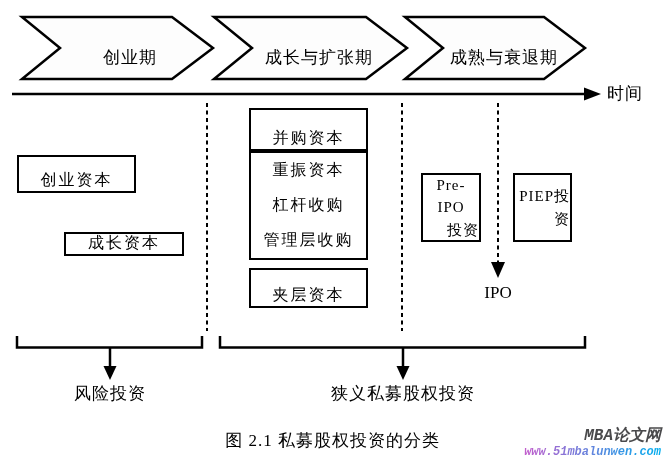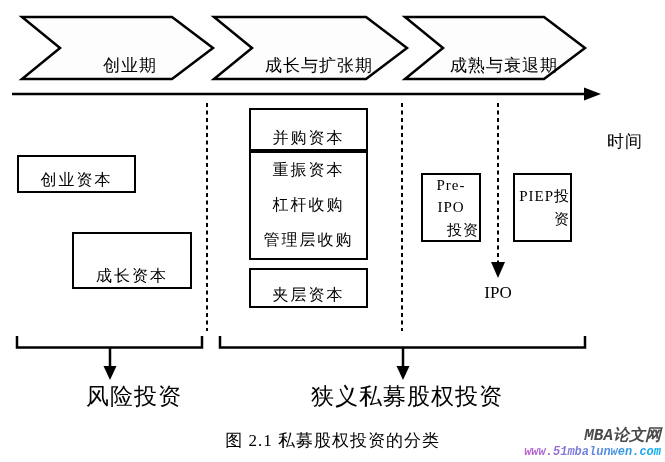--- a/index.html
+++ b/index.html
@@ -7,38 +7,38 @@
     position:relative;
     width:665px;height:462px;
     background:#ffffff;
     font-family:"Liberation Serif","DejaVu Serif",serif;
     color:#000;
     overflow:hidden;
   }
   #diagram-svg{position:absolute;left:0;top:0;}
   .txt{position:absolute;line-height:1.15;white-space:nowrap;}
   .phase-label{
-    position:absolute;top:54px;height:22px;
+    position:absolute;top:46px;height:22px;
     font-size:17px;text-align:center;letter-spacing:1px;
   }
   .box{
     position:absolute;box-sizing:border-box;
     border:2.5px solid #000;background:#fff;
     display:flex;align-items:flex-end;justify-content:center;
     font-size:16px;letter-spacing:2px;text-align:center;
   }
   .box.two-line{flex-direction:column;letter-spacing:1px;font-size:15px;line-height:1.5;}
   .group-box{
     position:absolute;box-sizing:border-box;
     border:2.5px solid #000;background:#fff;
     display:flex;flex-direction:column;justify-content:space-around;
     font-size:16px;letter-spacing:2px;text-align:center;
   }
   .axis-label{font-size:17px;letter-spacing:1px;}
-  .summary-label{font-size:23px;text-align:right;letter-spacing:1px;}
+  .summary-label{font-size:17px;text-align:center;letter-spacing:1px;}
   .caption{
     position:absolute;left:0;top:429px;width:665px;
     text-align:center;font-size:17px;letter-spacing:1px;
   }
   .watermark{
     position:absolute;right:4px;bottom:3px;text-align:right;
     font-family:Liberation Mono, monospace;
     font-style:italic;line-height:1.1;
   }
   .wm-title{font-size:16px;font-weight:bold;color:var(--wm-title-color,#4a4a4c);}
@@ -75,27 +75,27 @@
 
     <path d="M220,336 L220,347.5 L585,347.5 L585,336" fill="none" stroke="#000" stroke-width="2.5"></path>
     <line x1="403" y1="348" x2="403" y2="368" stroke="#000" stroke-width="2.5"></line>
     <polygon points="396.5,366 409.5,366 403,380" fill="#000"></polygon>
   </svg>
 
   <div class="phase-label" style="left:55px;width:150px;">创业期</div>
   <div class="phase-label" style="left:240px;width:158px;">成长与扩张期</div>
   <div class="phase-label" style="left:430px;width:148px;">成熟与衰退期</div>
 
-  <div class="txt axis-label" style="left:607px;top:84px;margin-top:48px;">时间</div>
+  <div class="txt axis-label" style="left:607px;top:84px;">时间</div>
 
   <div class="box" style="left:17px;top:155px;width:119px;height:38px;">
     <span>创业资本</span>
   </div>
 
-  <div class="box" style="left:72px;top:232px;width:120px;height:57px;">
+  <div class="box" style="left:64px;top:232px;width:120px;height:24px;">
     <span>成长资本</span>
   </div>
 
   <div class="box" style="left:249px;top:108px;width:119px;height:43px;">
     <span>并购资本</span>
   </div>
 
   <div class="group-box" style="left:249px;top:151px;width:119px;height:109px;">
     <span>重振资本</span>
     <span>杠杆收购</span>

